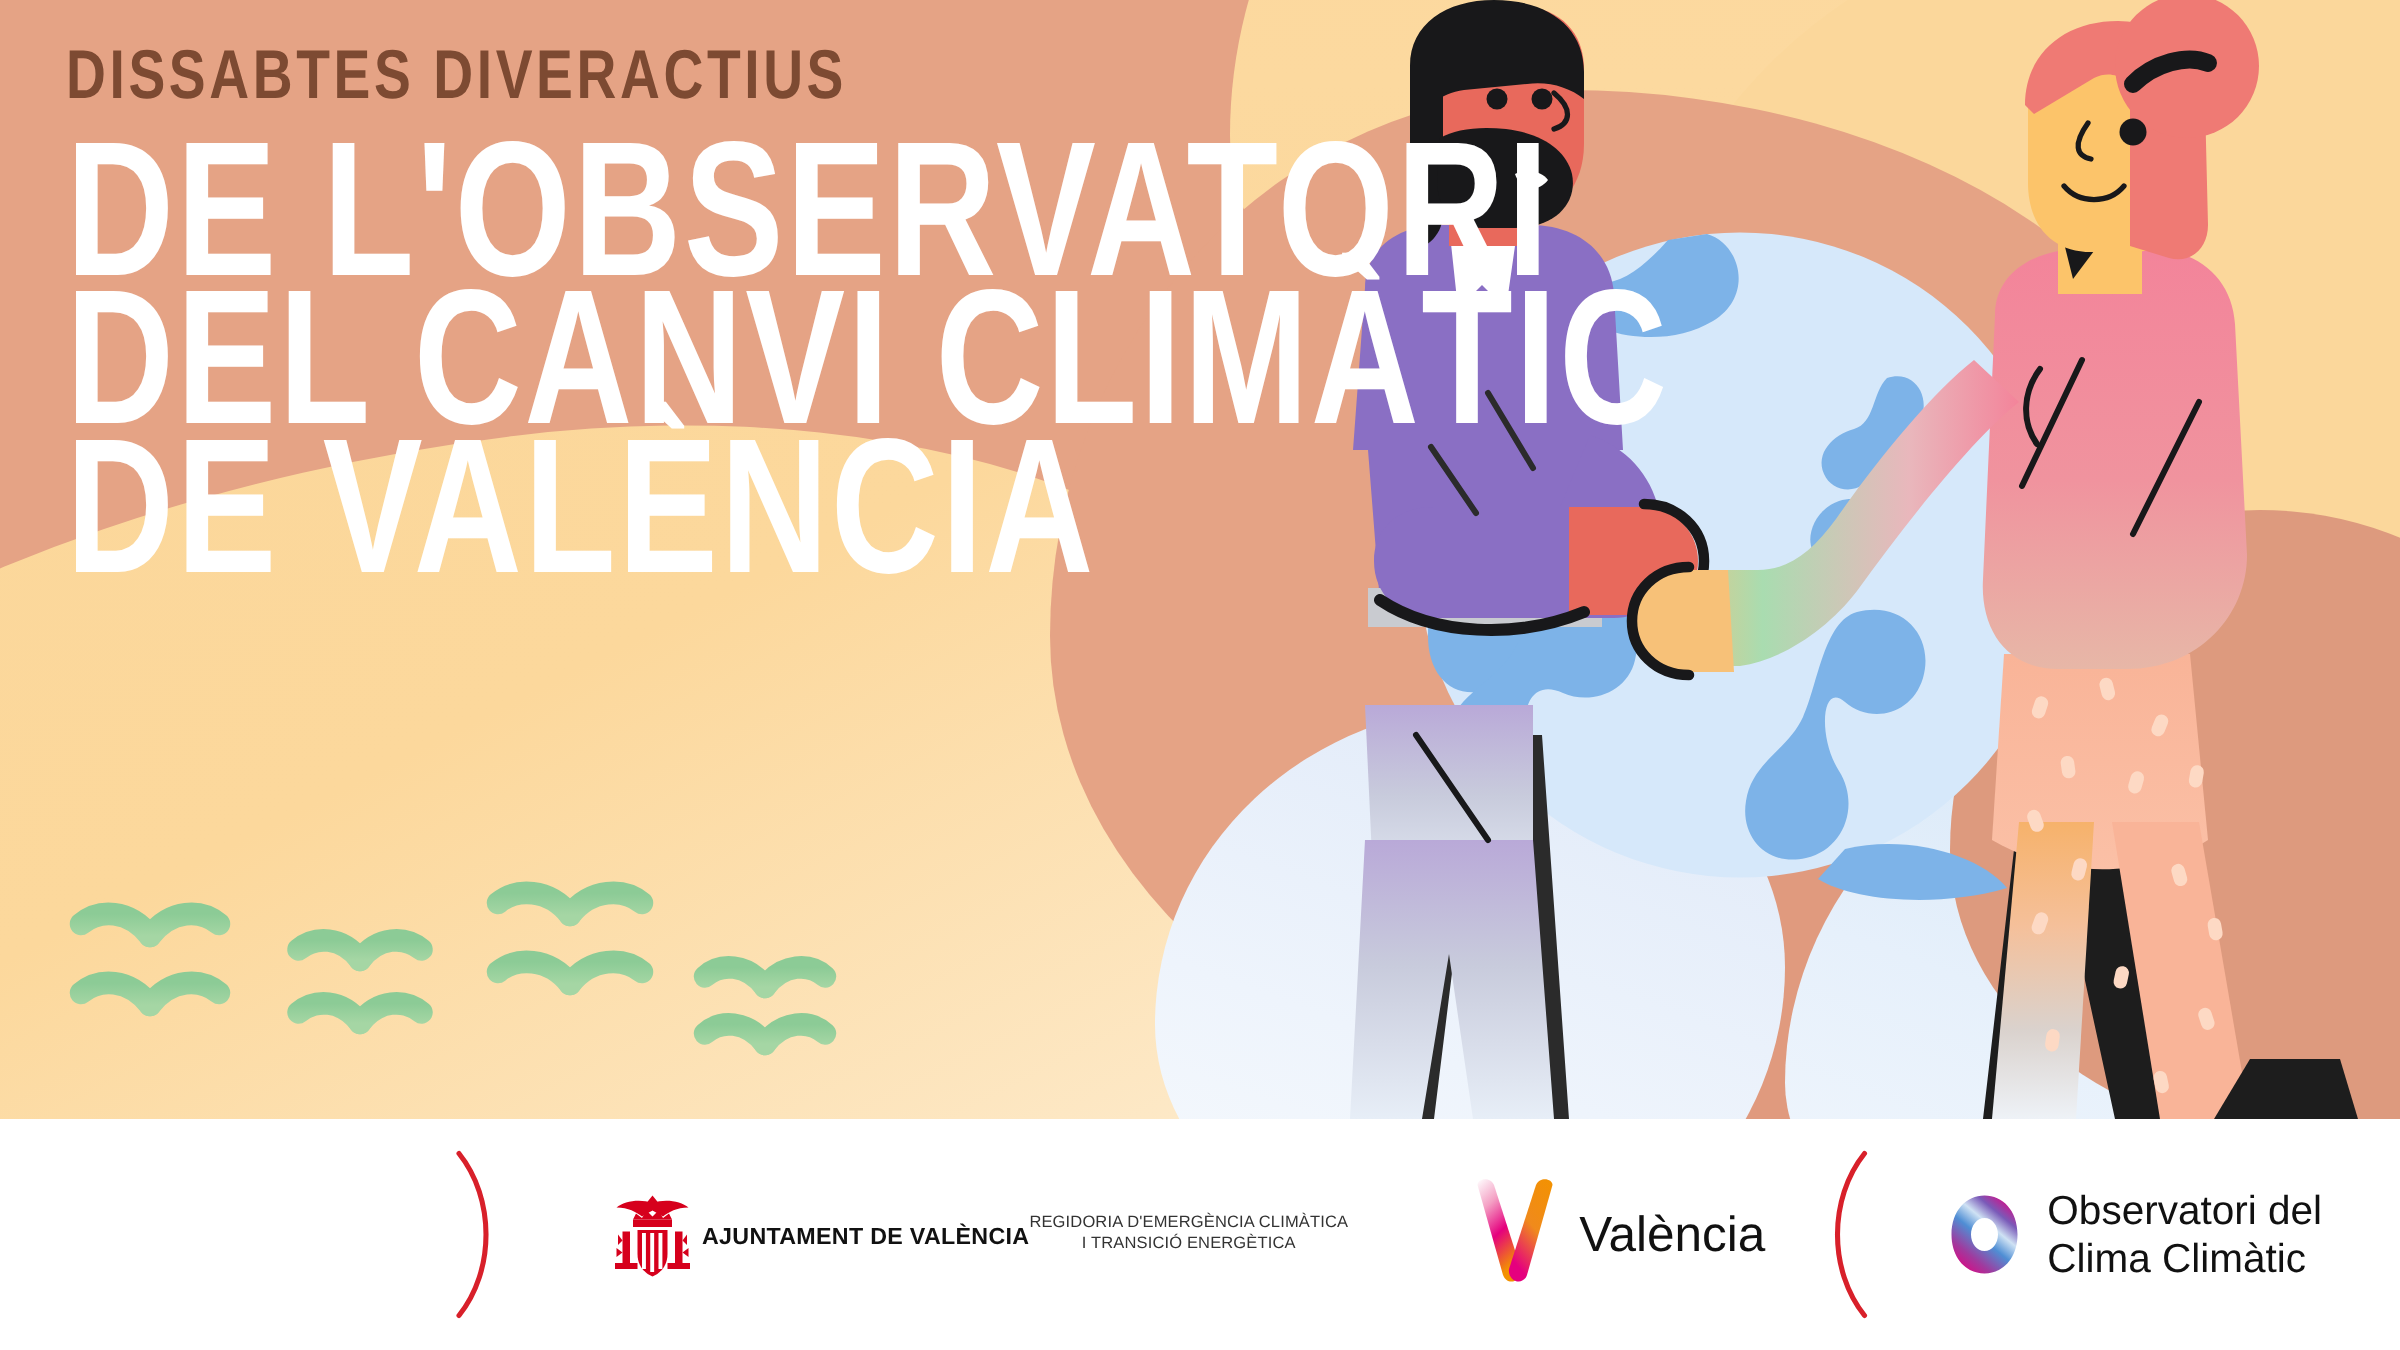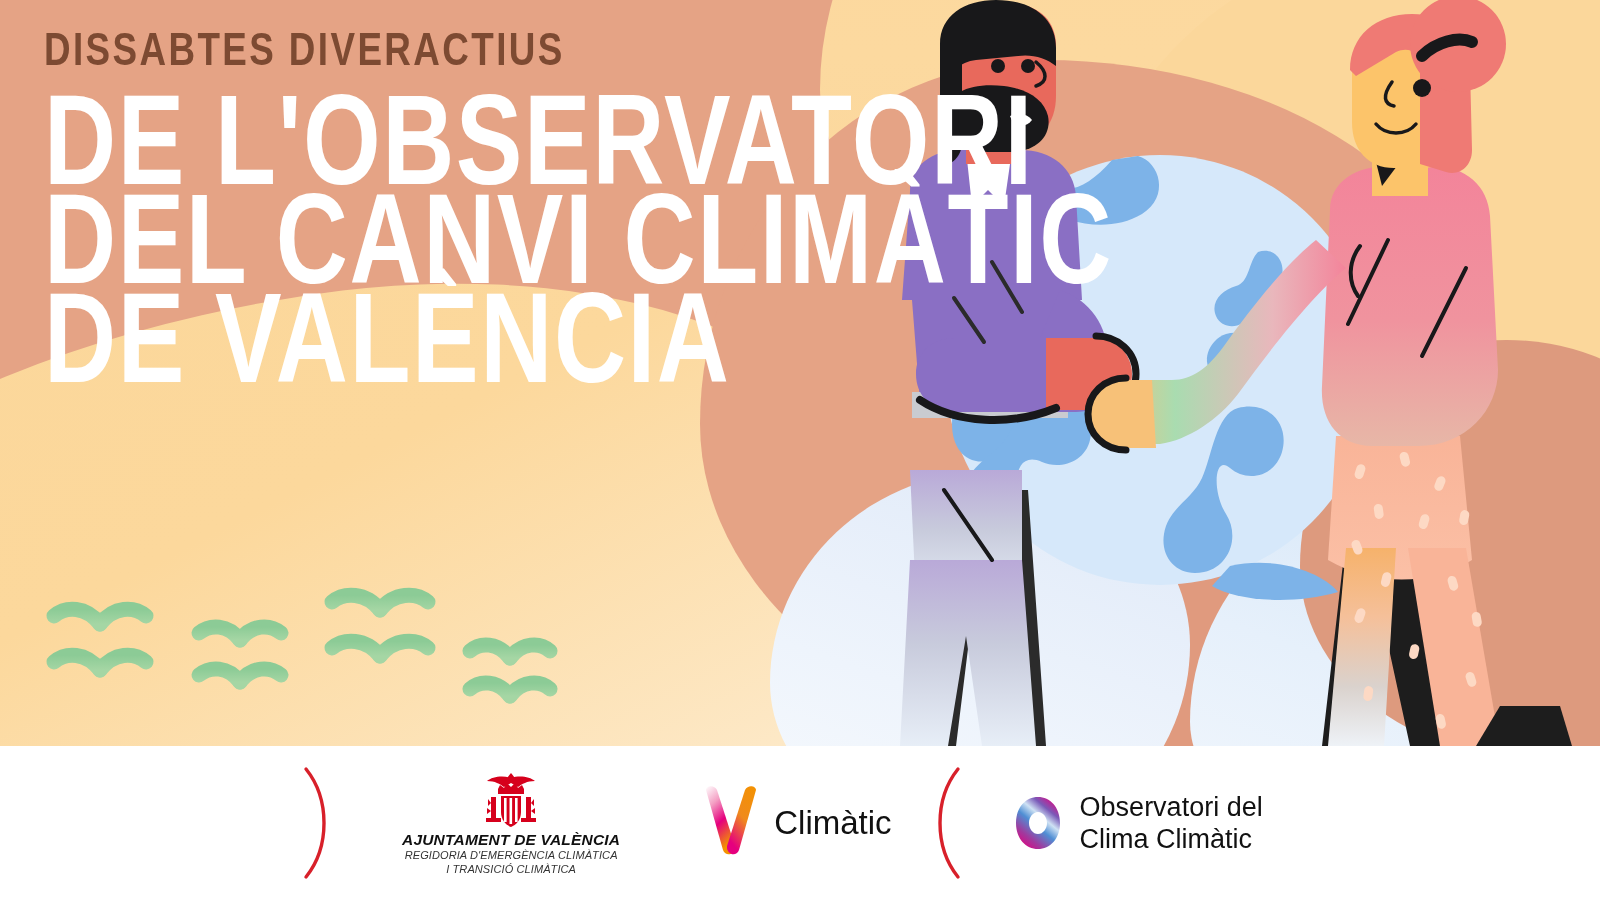--- a/index.html
+++ b/index.html
@@ -107,21 +107,21 @@
     display:flex;align-items:center;
   }
   .footer-inner{
     display:flex;align-items:center;
     gap:0px;
     margin-left:292px;
   }
   .paren{flex:0 0 auto;}
   .logo-block{display:flex;align-items:center;}
 
-  .ajunt{display:flex;flex-direction:column;align-items:center;margin:0 34px 0 60px;font-style:italic;}
+  .ajunt{display:flex;flex-direction:row;align-items:center;margin:0 34px 0 60px;}
   .ajunt-name{
     font-family:"Liberation Sans",sans-serif;
     font-weight:700;font-size:15.5px;color:#111;
     letter-spacing:.2px;margin-top:3px;white-space:nowrap;
   }
   .ajunt-sub{
     font-family:"Liberation Sans",sans-serif;
     font-size:11px;color:#333;line-height:1.25;
     text-align:center;margin-top:0;white-space:nowrap;
     letter-spacing:.1px;
@@ -408,21 +408,21 @@
           </g>
           <g fill="#ffffff">
             <rect x="26" y="28" width="2.6" height="24"></rect>
             <rect x="31.5" y="28" width="2.6" height="26"></rect>
             <rect x="37" y="28" width="2.6" height="24"></rect>
           </g>
         </svg>
         <div class="ajunt-name">AJUNTAMENT DE VALÈNCIA</div>
         <div class="ajunt-sub">
           <span>REGIDORIA D'EMERGÈNCIA CLIMÀTICA</span><br>
-          <span>I TRANSICIÓ CLIMÀTICA</span>
+          <span>I TRANSICIÓ ENERGÈTICA</span>
         </div>
       </div>
 
       <div class="vce logo-block">
         <svg width="58" height="78" viewBox="0 0 58 78">
           <defs>
             <linearGradient id="gV1" x1="0" y1="0" x2="0.4" y2="1">
               <stop offset="0%" stop-color="#ffffff"></stop>
               <stop offset="30%" stop-color="#f4a0c4"></stop>
               <stop offset="62%" stop-color="#e5007e"></stop>
@@ -431,21 +431,21 @@
             <linearGradient id="gV2" x1="1" y1="0" x2="0.5" y2="1">
               <stop offset="0%" stop-color="#f39200"></stop>
               <stop offset="55%" stop-color="#f08a1c"></stop>
               <stop offset="100%" stop-color="#e5007e"></stop>
             </linearGradient>
           </defs>
           <path d="M4 6 C 4 2, 12 0, 15 6 L 33 62 C 34 70, 24 74, 21 66 Z" fill="url(#gV1)"></path>
           <path d="M54 6 C 54 2, 46 0, 43 6 L 25 62 C 24 70, 34 74, 37 66 Z" fill="url(#gV2)"></path>
         </svg>
         <div class="vce-text">
-          <div>Climàtic</div>
+          <div>València</div>
         </div>
       </div>
 
       <svg class="paren" width="50" height="120" viewBox="0 0 50 120" style="margin-left:30px;">
         <path d="M36 6 C 12 36, 12 84, 36 114" fill="none" stroke="#d8202a" stroke-width="3.4" stroke-linecap="round"></path>
       </svg>
 
       <div class="occ logo-block">
         <svg width="52" height="56" viewBox="0 0 52 56">
           <defs>

